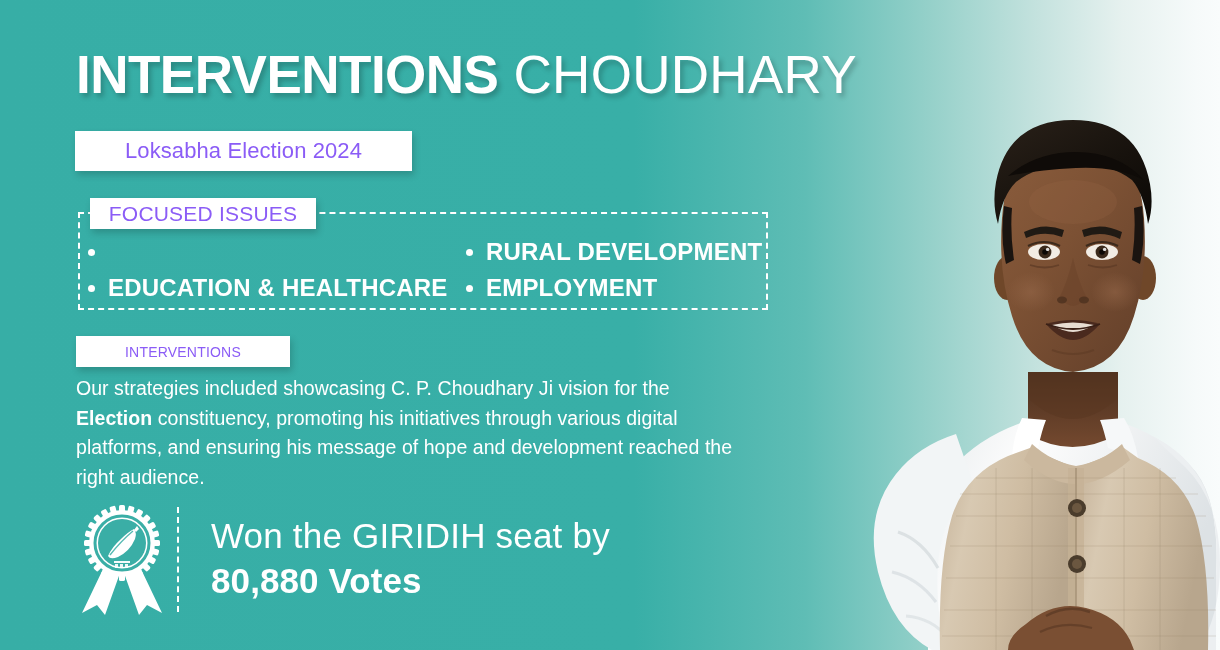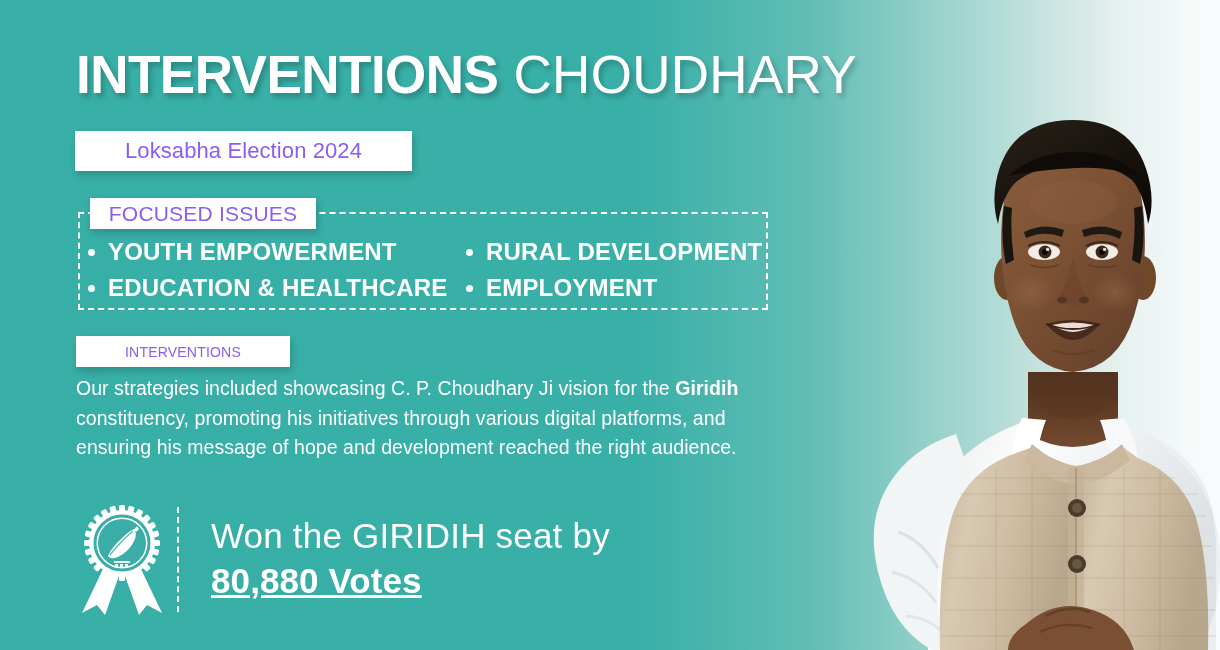--- a/index.html
+++ b/index.html
@@ -161,21 +161,20 @@
     letter-spacing:0.2px;
     line-height:1.22;
     white-space:nowrap;
   }
   #result-line2 {
     font-size:35px;
     font-weight:800;
     letter-spacing:0.1px;
     line-height:1.3;
     white-space:nowrap;
-    text-decoration:underline;
   }
 </style>
 </head>
 <body>
 
 <div id="banner">
 
   <svg id="portrait" viewBox="0 0 474 634" xmlns="http://www.w3.org/2000/svg">
     <defs>
       <linearGradient id="jacketG" x1="0" y1="0" x2="1" y2="0.3">
@@ -329,39 +328,38 @@
 
   <div class="chip" id="election-chip">Loksabha Election 2024</div>
 
   <div id="issues-box"></div>
 
   <div class="chip" id="issues-chip">FOCUSED ISSUES</div>
 
   <div id="issues-grid">
     <div class="issue">
       <span class="dot"></span>
-      <span>YOUTH EMPOWERMENT</span>
     </div>
     <div class="issue">
       <span class="dot"></span>
       <span>RURAL DEVELOPMENT</span>
     </div>
     <div class="issue">
       <span class="dot"></span>
       <span>EDUCATION &amp; HEALTHCARE</span>
     </div>
     <div class="issue">
       <span class="dot"></span>
       <span>EMPLOYMENT</span>
     </div>
   </div>
 
   <div class="chip" id="interv-chip">INTERVENTIONS</div>
 
-  <p id="interv-body"><span>Our strategies included showcasing C. P. Choudhary Ji vision for the </span><b>Giridih</b><span> constituency, promoting his initiatives through various digital platforms, and ensuring his message of hope and development reached the right audience.</span></p>
+  <p id="interv-body"><span>Our strategies included showcasing C. P. Choudhary Ji vision for the </span><b>Election</b><span> constituency, promoting his initiatives through various digital platforms, and ensuring his message of hope and development reached the right audience.</span></p>
 
   <div id="result">
 
     <svg id="rosette" viewBox="0 0 96 112" xmlns="http://www.w3.org/2000/svg">
 
       <path d="M30 64 L8 110 L23 102 L31 112 L46 70 Z" fill="#ffffff"></path>
       <path d="M66 64 L88 110 L73 102 L65 112 L50 70 Z" fill="#ffffff"></path>
 
       <g fill="#ffffff">
         <circle cx="48" cy="40" r="33"></circle>

